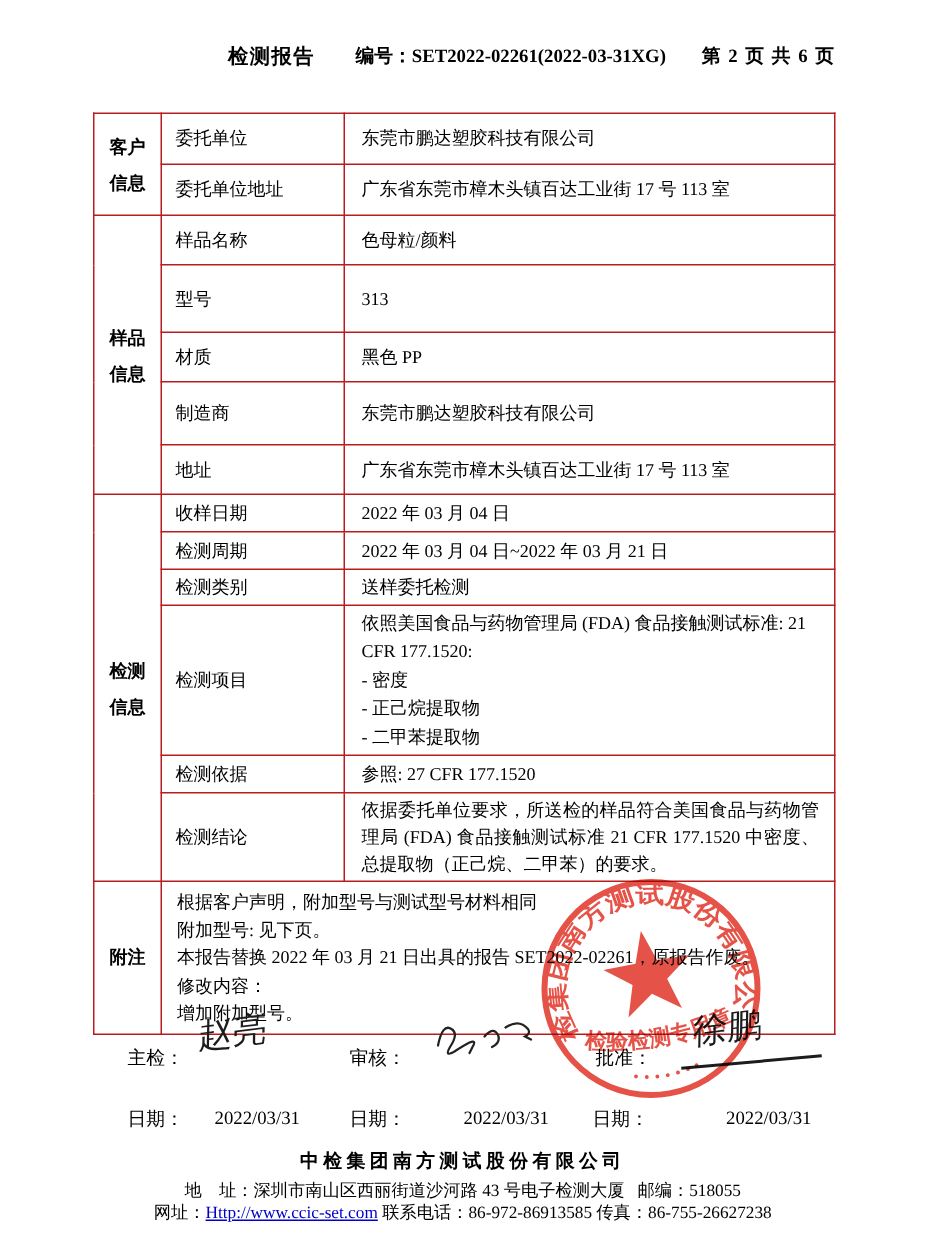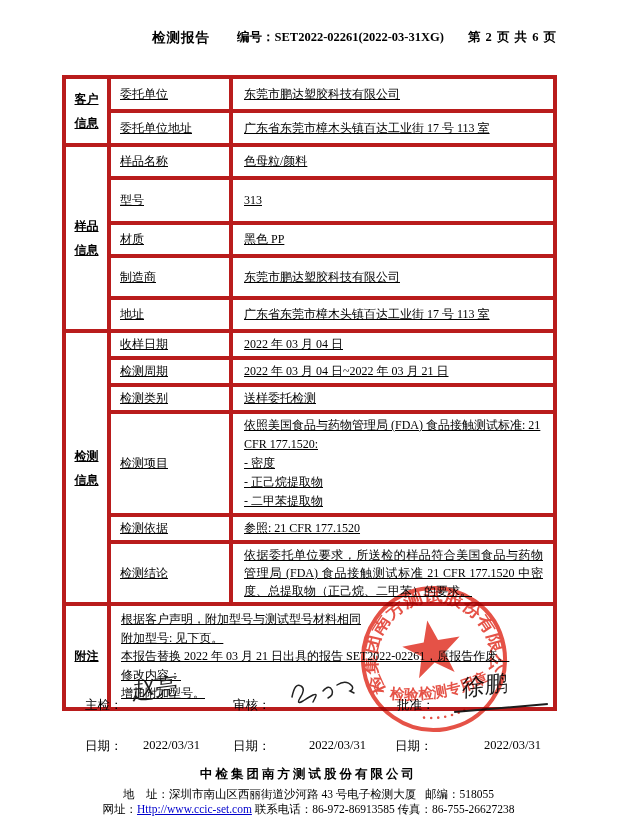--- a/index.html
+++ b/index.html
@@ -12,21 +12,21 @@
   
   .header { position:absolute; top:12px; left:62px; width:495px; height:52px; }
   .logo { position:absolute; left:4px; top:2px; }
   .hdr-title { position:absolute; left:90px; top:17px; font-size:13.5px; font-weight:bold; letter-spacing:1px; }
   .hdr-no { position:absolute; left:175px; top:17px; font-size:12.5px; font-weight:bold; }
   .hdr-page { position:absolute; right:0px; top:17px; font-size:12.5px; font-weight:bold; letter-spacing:1px; }
 
   
   table.report { position:absolute; top:75px; left:62px; width:495px;
     border-collapse:collapse; table-layout:fixed; font-size:12px; }
-  table.report td { border:4px solid #b91c1c; vertical-align:middle; word-break:break-word;text-decoration:underline; }
+  table.report td { border:1px solid #b91c1c; vertical-align:middle; word-break:break-word; }
   td.group { text-align:center; font-weight:bold; padding:0 4px; line-height:24px; }
   td.lbl { padding:0 4px 0 9px; }
   td.val { padding:2px 10px 2px 11px; line-height:19px; }
   td.val.just { text-align:justify; line-height:18px; }
   td.notes { line-height:18.5px; padding:4px 10px; vertical-align:middle; }
   td.notes div, td.val div { margin:0; }
 
   
   .sigblock { position:absolute; top:645px; left:62px; width:500px; height:120px; font-size:12.5px; }
   .sigblock .abs { position:absolute; white-space:nowrap; }
@@ -122,21 +122,21 @@
         <td class="lbl">检测项目</td>
         <td class="val">
           <div>依照美国食品与药物管理局 (FDA) 食品接触测试标准: 21 CFR 177.1520:</div>
           <div>- 密度</div>
           <div>- 正己烷提取物</div>
           <div>- 二甲苯提取物</div>
         </td>
       </tr>
       <tr style="height:25px">
         <td class="lbl">检测依据</td>
-        <td class="val">参照: 21 CFR 177.1520</td>
+        <td class="val">参照: 27 CFR 177.1520</td>
       </tr>
       <tr style="height:54px">
         <td class="lbl">检测结论</td>
         <td class="val just">依据委托单位要求，所送检的样品符合美国食品与药物管理局 (FDA) 食品接触测试标准 21 CFR 177.1520 中密度、总提取物（正己烷、二甲苯）的要求。</td>
       </tr>
 
       <tr style="height:92px">
         <td class="group">附注</td>
         <td class="notes" colspan="2">
           <div>根据客户声明，附加型号与测试型号材料相同</div>

